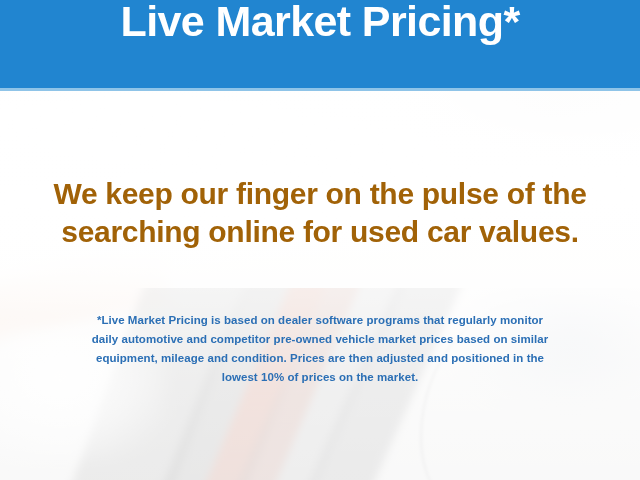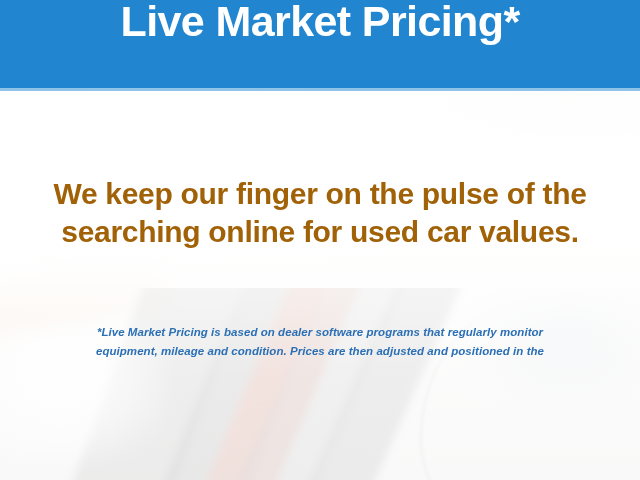--- a/index.html
+++ b/index.html
@@ -215,31 +215,30 @@
     line-height: 1.28;
     letter-spacing: -0.3px;
     padding: 0 22px;
     box-sizing: border-box;
   }
   .headline .hl-line { display: block; white-space: nowrap; }
 
   .finelist {
     position: absolute;
     left: 0;
-    top: 232px;
+    top: 220px;
     width: 100%;
     text-align: center;
     color: #2b6fb5;
     font-size: 11.5px;
     font-weight: bold;
     line-height: 1.66;
     letter-spacing: 0.05px;
     padding: 0 18px;
     box-sizing: border-box;
-    font-style: italic;
   }
   .finelist .fp-line { display: block; white-space: nowrap; }
 </style>
 </head>
 <body>
 
 <div class="banner">
 
   <div class="bg-photo">
     <div class="bg-dark-ur"></div>
@@ -269,17 +268,19 @@
 
   <div class="content">
 
     <div class="headline">
       <span class="hl-line">We keep our finger on the pulse of the</span>
       <span class="hl-line">searching online for used car values.</span>
     </div>
 
     <div class="finelist">
       <span class="fp-line">*Live Market Pricing is based on dealer software programs that regularly monitor</span>
+      <span class="fp-line">daily automotive and competitor pre-owned vehicle market prices based on similar</span>
       <span class="fp-line">equipment, mileage and condition. Prices are then adjusted and positioned in the</span>
+      <span class="fp-line">lowest 10% of prices on the market.</span>
     </div>
 
   </div>
 </div>
 
 </body></html>

